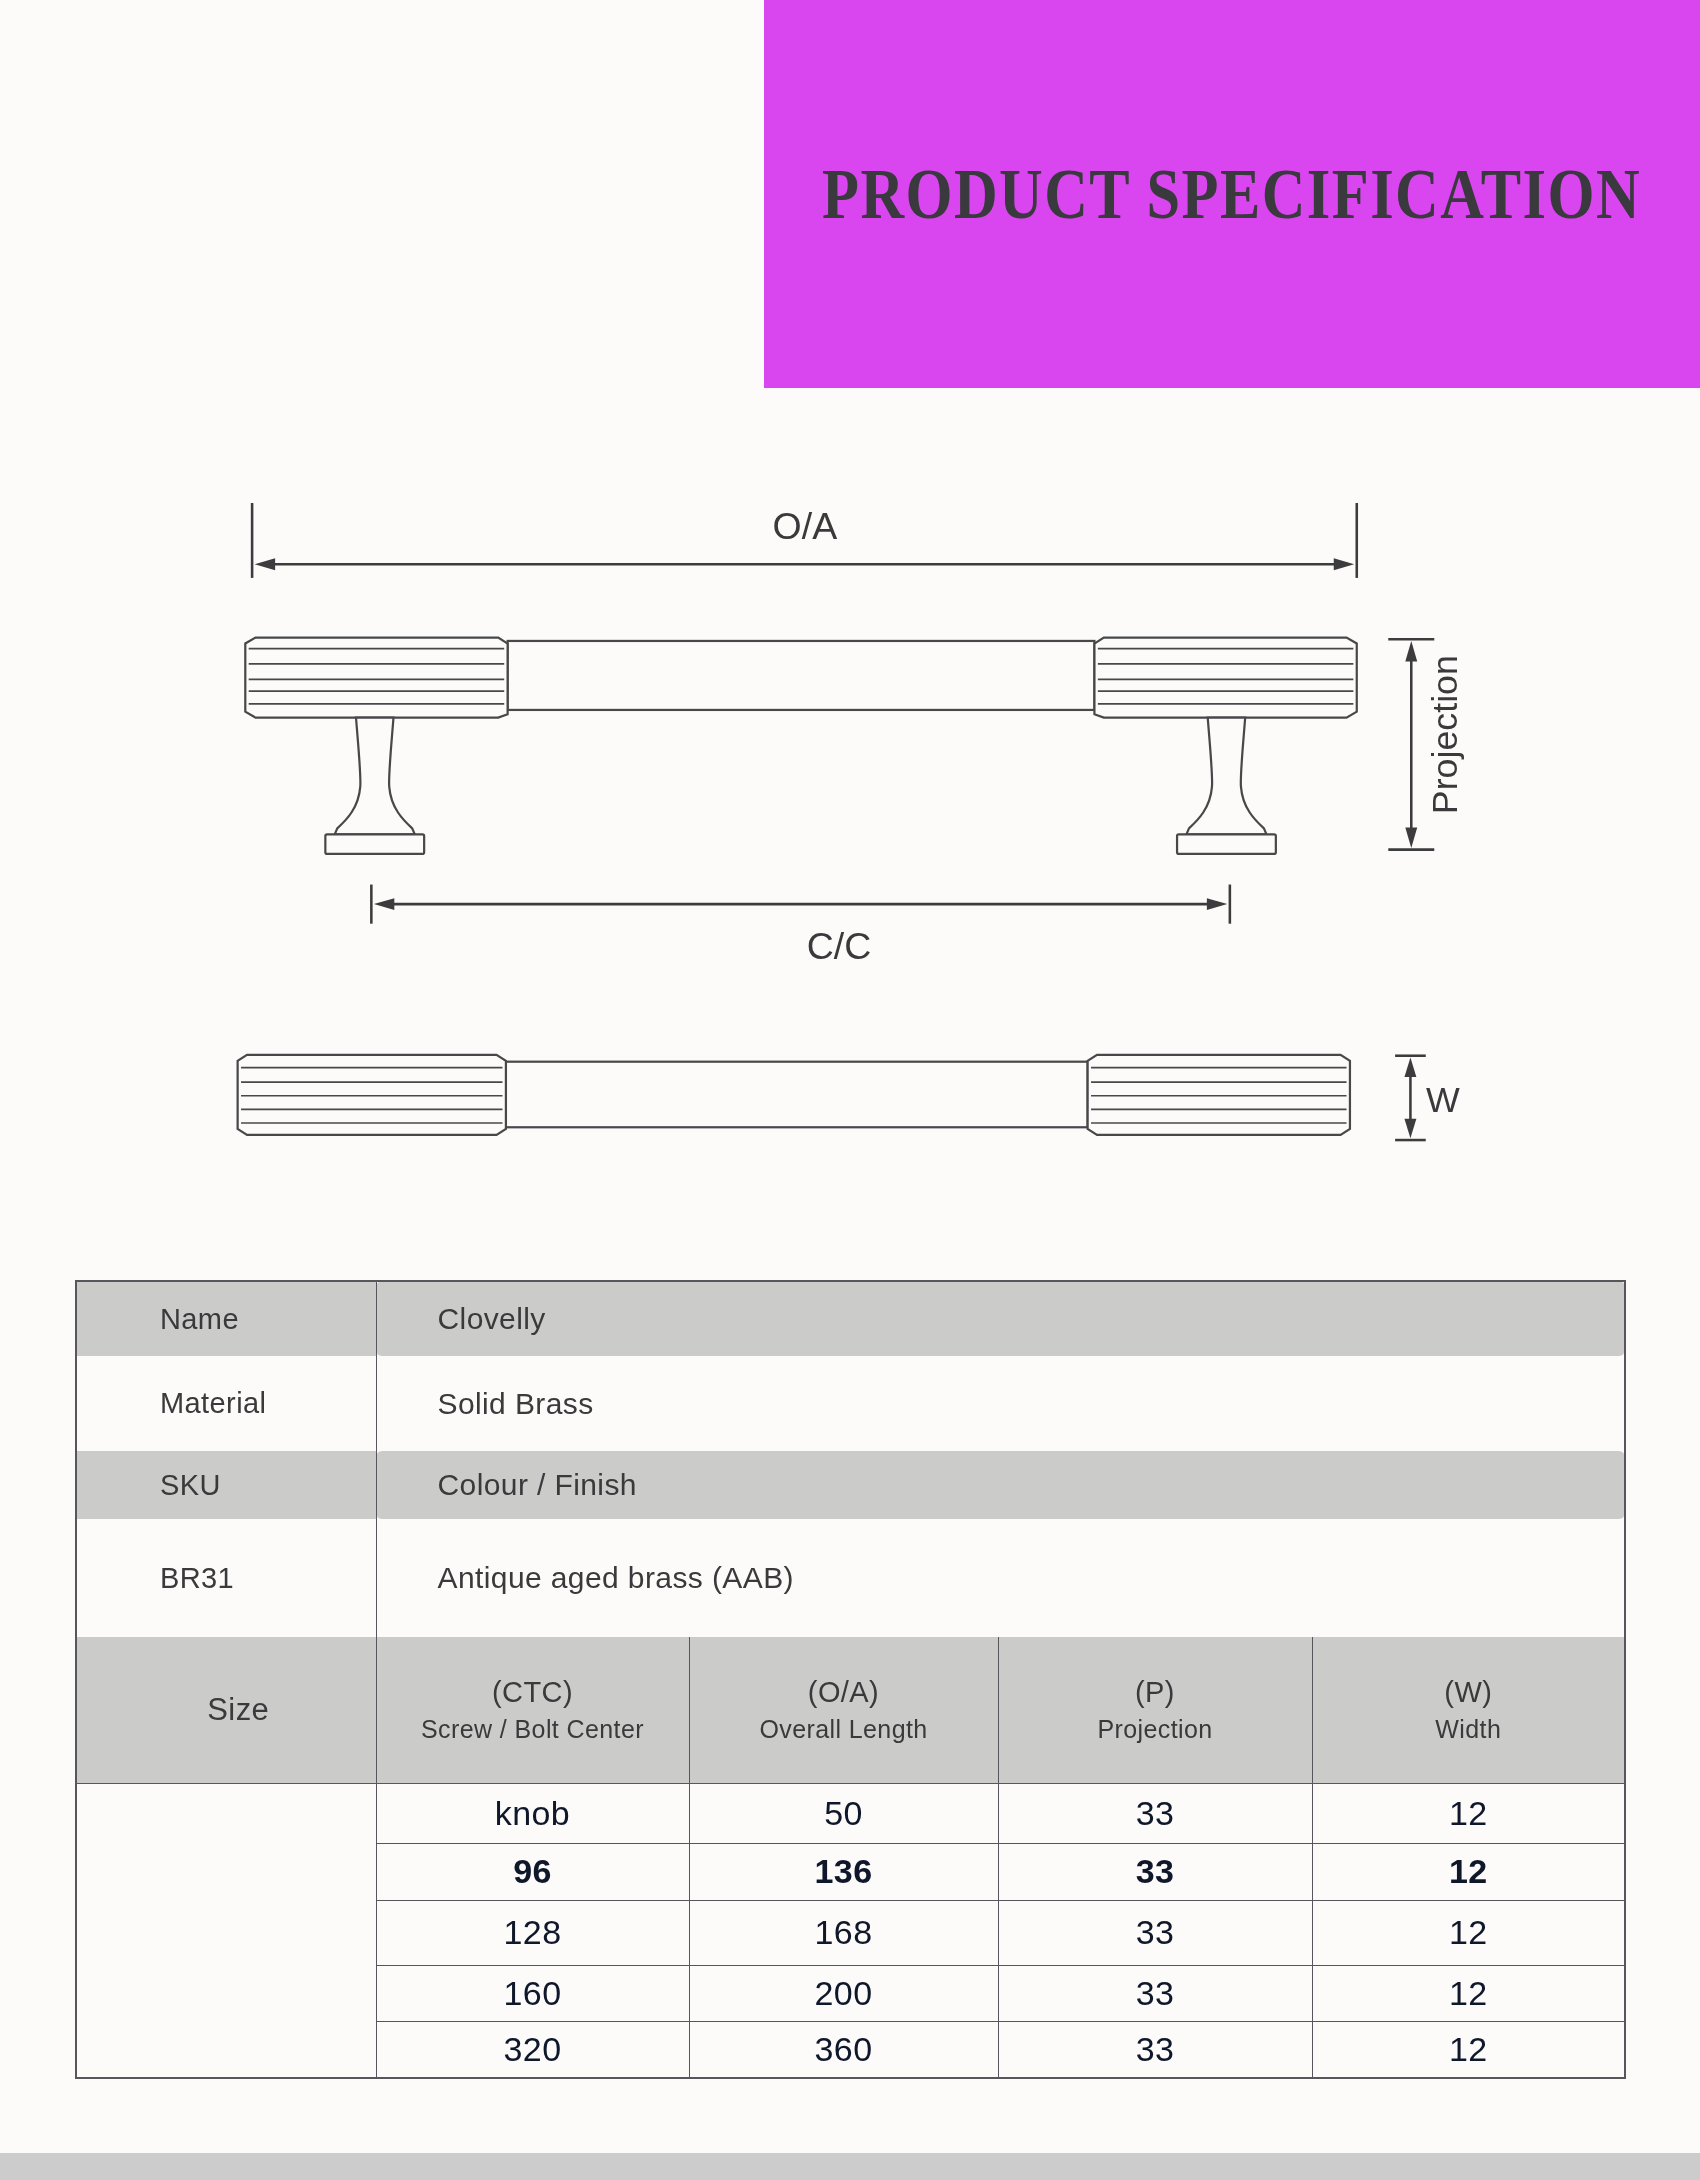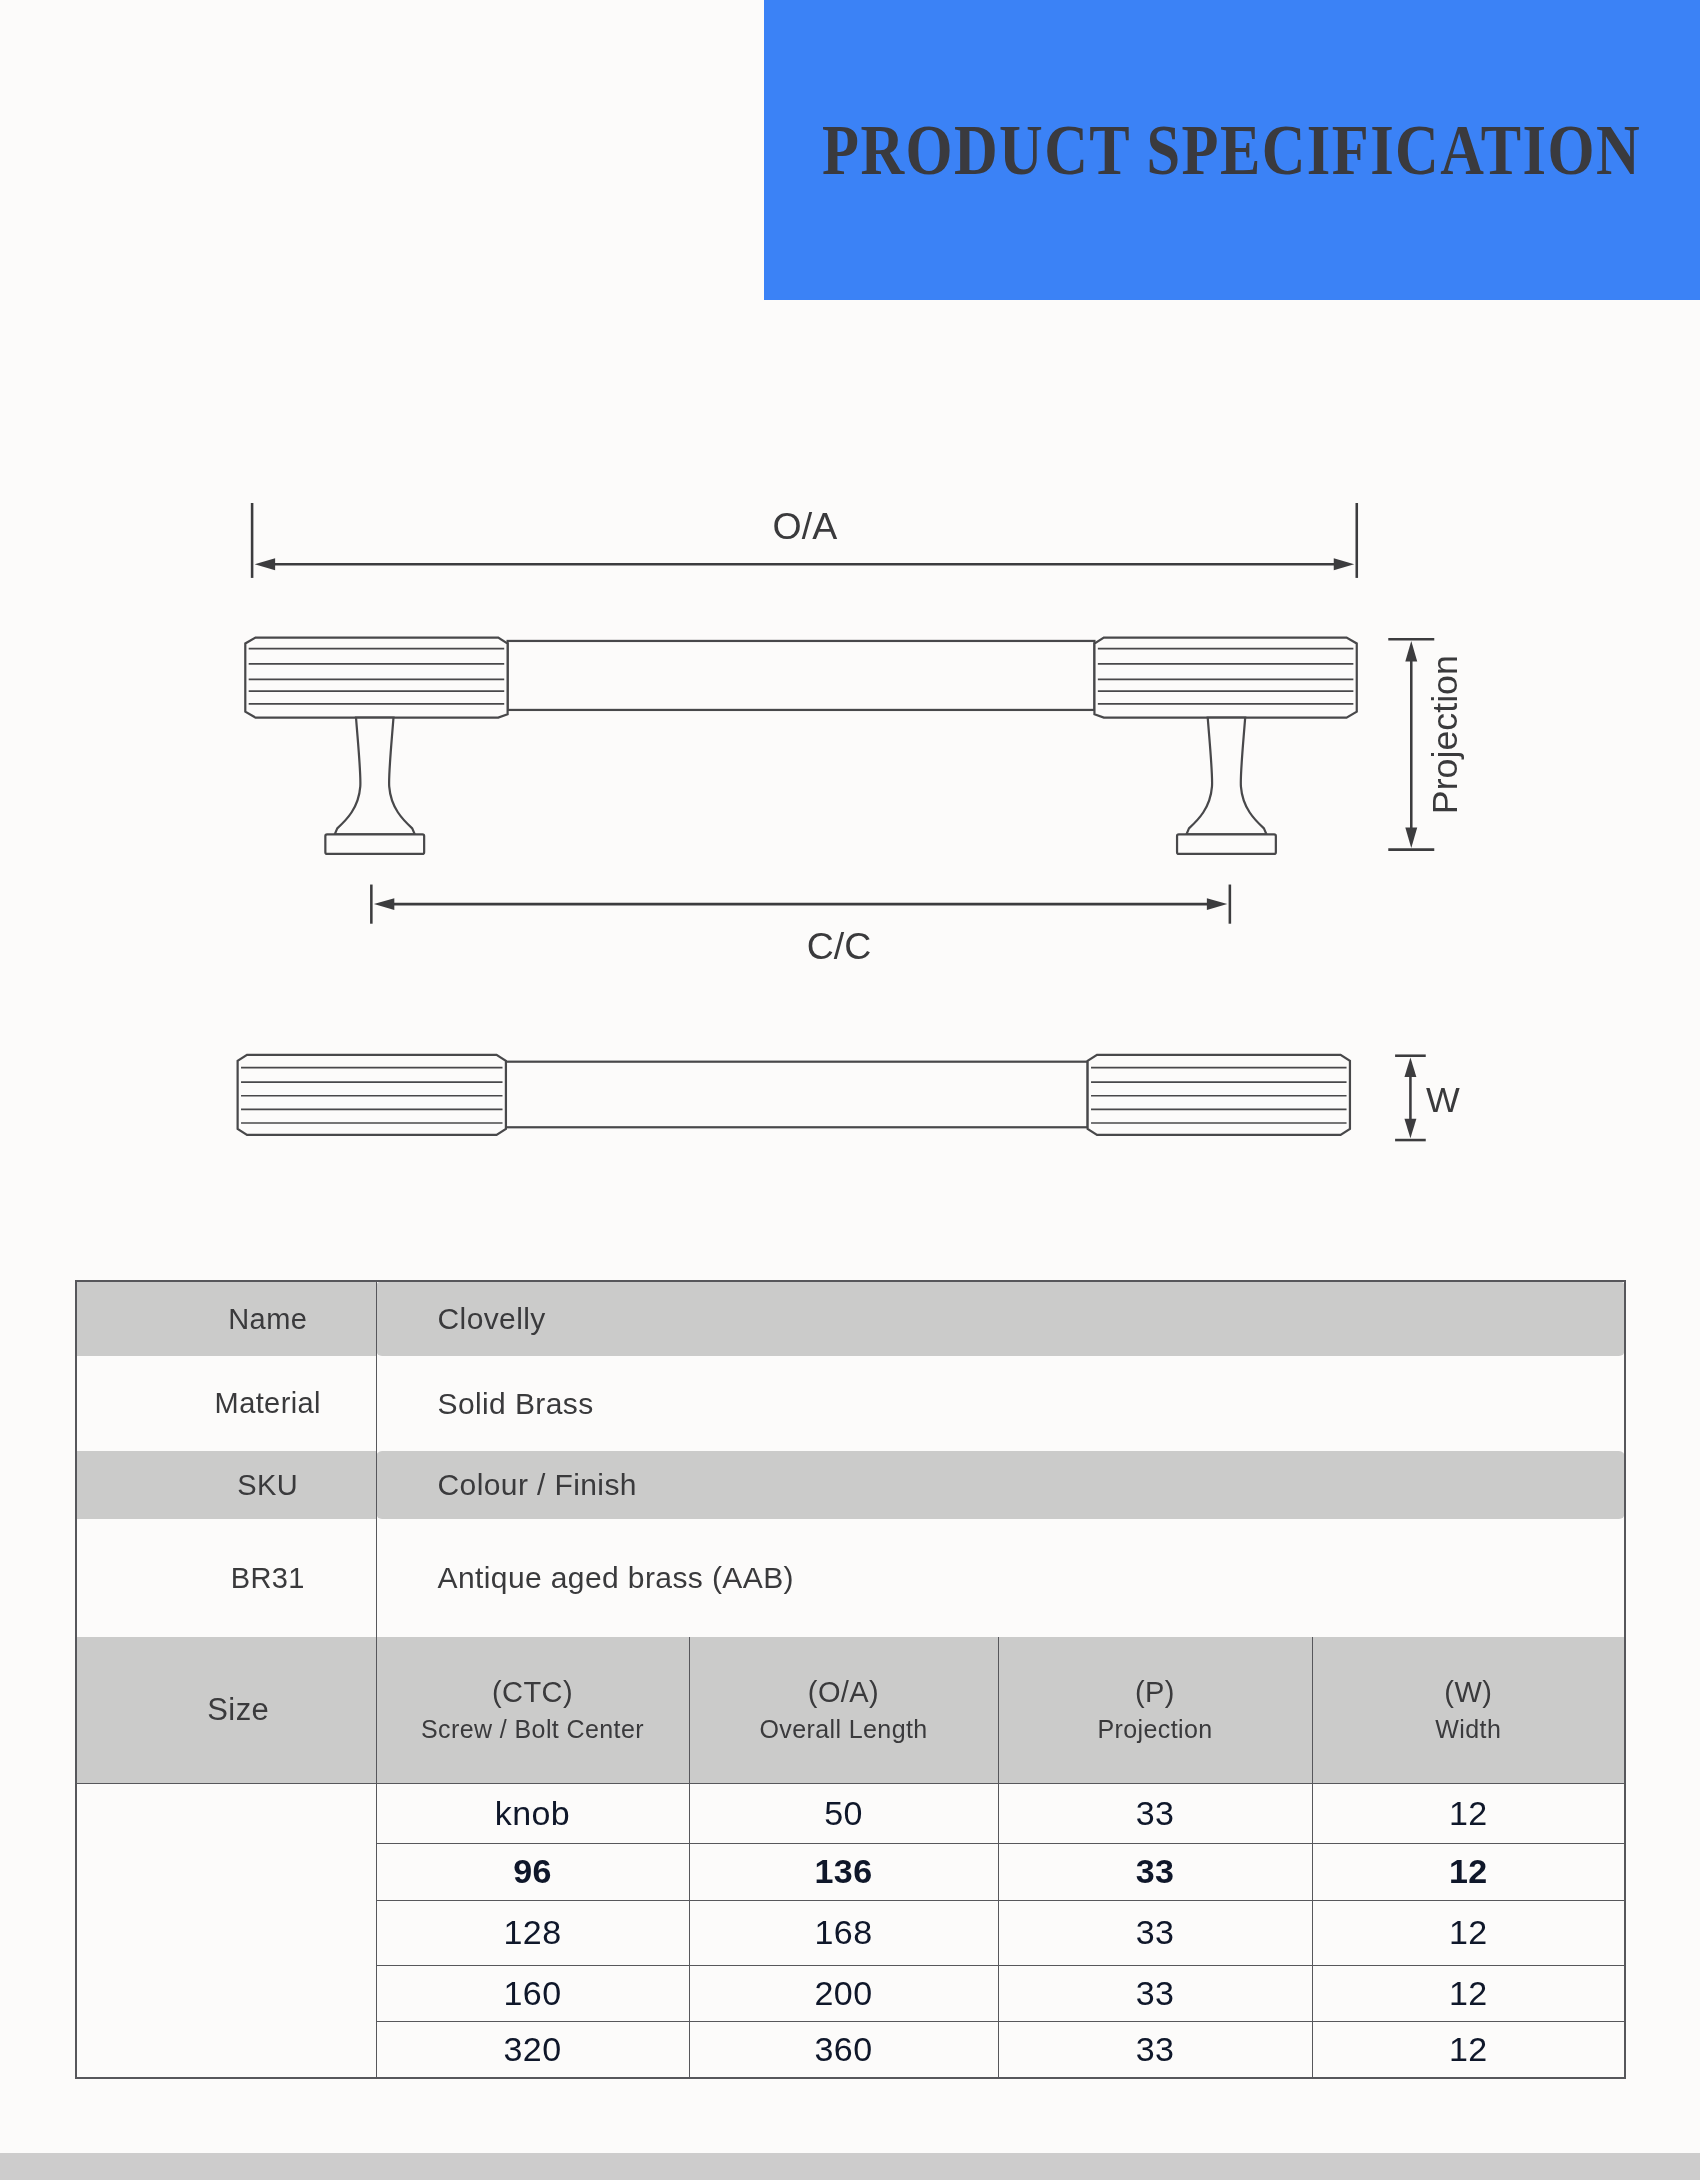--- a/index.html
+++ b/index.html
@@ -8,42 +8,42 @@
     background:#fcfbfa; overflow:hidden;
     font-family:"Liberation Sans", sans-serif; color:#3a3a3c;
   }
   
   .brand-panel {
     position:absolute; left:0; top:0; width:764px; height:308px;
     background:#ececeb;
   }
   .logo-svg { position:absolute; left:111px; top:34px; width:256px; height:256px; }
   .title-band {
-    position:absolute; left:764px; top:0; width:936px; height:300px;
-    background:#3b82f6; display:flex; align-items:center; justify-content:center;
+    position:absolute; left:764px; top:0; width:936px; height:388px;
+    background:#d946ef; display:flex; align-items:center; justify-content:center;
   }
   .page-title {
     margin:0; font-family:"Liberation Serif", serif; font-weight:bold;
     font-size:72px; letter-spacing:1.7px; color:#3a3a3e; white-space:nowrap;
     transform:scaleX(0.84); transform-origin:center;
   }
   
   .drawing-svg { position:absolute; left:0; top:341px; width:1700px; height:852px; }
   
   .spec-table {
     position:absolute; left:75px; top:1280px; width:1551px;
     border-collapse:collapse; table-layout:fixed;
     border:2.6px solid #57575b;
   }
   .spec-table td { padding:0; vertical-align:middle; letter-spacing:0.4px; }
   .gray { background:#cbcbca; }
   .r1 { height:75px; } .r2 { height:95px; } .r3 { height:68px; } .r4 { height:118px; }
   .r5 { height:146px; }
   .d1 { height:60px; } .d2 { height:57px;font-weight:bold; } .d3 { height:65px; } .d4 { height:56px;padding-left:8px; } .d5 { height:57px; }
-  td.c1 { border-right:1.7px solid #57575b; padding-left:83px; font-size:29px;text-align:center; }
+  td.c1 { border-right:1.7px solid #57575b; padding-left:83px; font-size:29px; }
   td.val { padding-left:61px; font-size:30px;border-radius:6px; }
   td.size-lbl { font-size:31px;padding-left:24px; }
   td.szcol { border-right:1.7px solid #57575b; }
   tr.szhead td { text-align:center; }
   .hline1 { font-size:29px; margin-bottom:6px; }
   .hline2 { font-size:25px; }
   tr.drow td { border-top:1.7px solid #57575b; text-align:center; font-size:34px; color:#0f172a; }
   td.spacer { border-right:1.7px solid #57575b; border-top:1.7px solid #57575b; background:#fcfbfa; }
   
   .footer-band {

